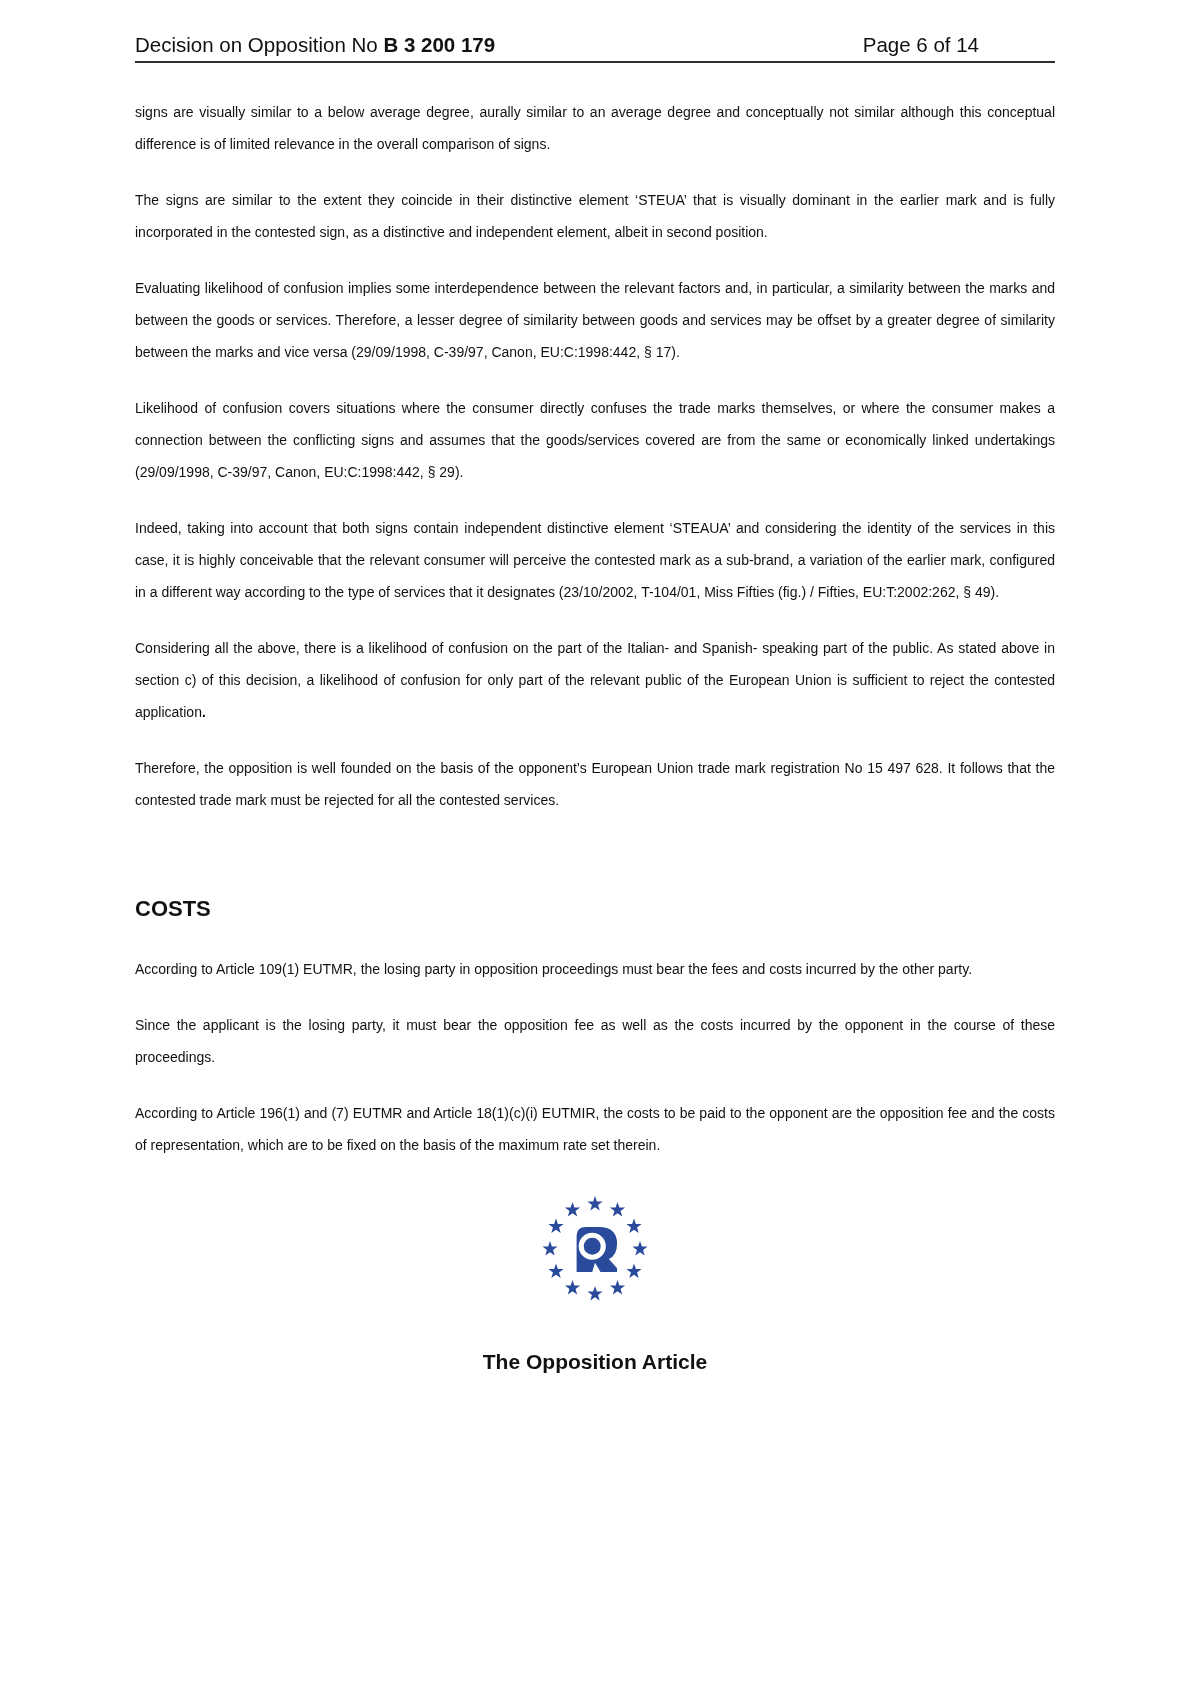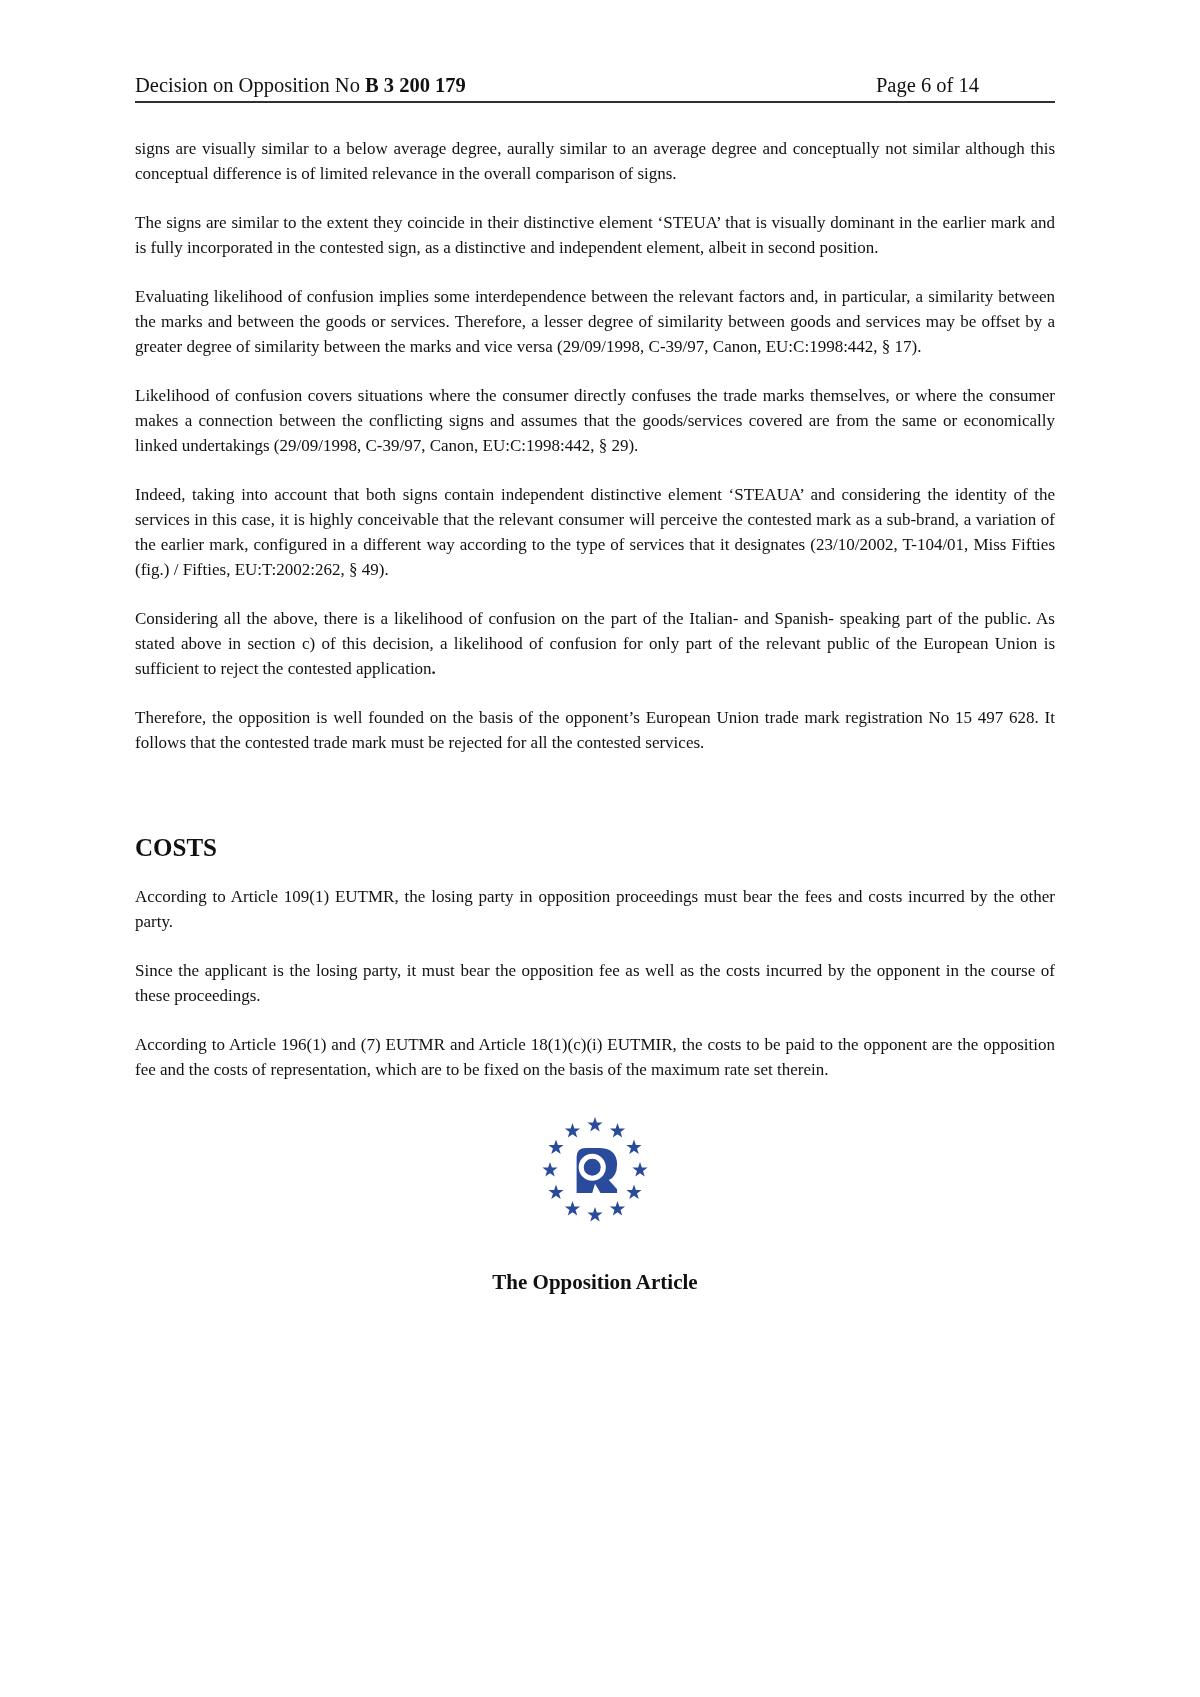--- a/index.html
+++ b/index.html
@@ -11,22 +11,21 @@
     width: 1200px;
     height: 1697px;
     overflow: hidden;
     font-family: "Liberation Sans", "DejaVu Sans", sans-serif;
     color: #111111;
   }
   .page {
     box-sizing: border-box;
     width: 1124px;
     height: 1697px;
-    padding: 73px 145px 0 135px;
-    font-family: Liberation Serif, serif;
+    padding: 33px 145px 0 135px;
   }
   .content-col {
     width: 920px;
   }
   
   .header-row {
     display: flex;
     justify-content: space-between;
     align-items: baseline;
     font-size: 20.5px;
@@ -36,28 +35,28 @@
     margin-top: 4px;
     border-bottom: 2px solid #303030;
     width: 920px;
   }
   
   .content {
     margin-top: 33px;
   }
   .para {
     margin: 0 0 24px 0;
-    font-size: 17px;
-    line-height: 25px;
+    font-size: 14px;
+    line-height: 32px;
     text-align: justify;
   }
   .b { font-weight: bold; }
   .costs-heading {
-    margin: 80px 0 24px 0;
-    font-size: 25px;
+    margin: 80px 0 32px 0;
+    font-size: 22px;
     line-height: 25px;
     font-weight: bold;
     text-align: left;
   }
   
   .logo-wrap {
     margin-top: 28px;
     text-align: center;
   }
   .logo-wrap svg {

